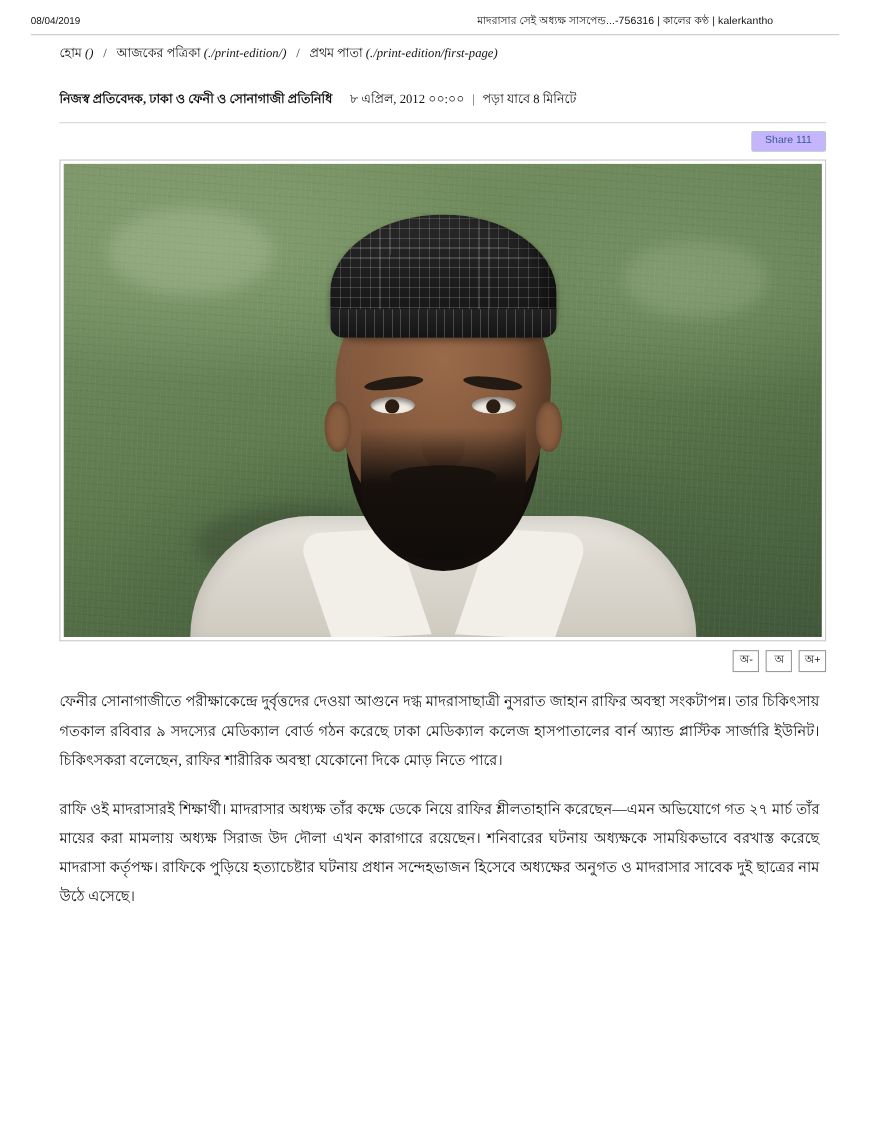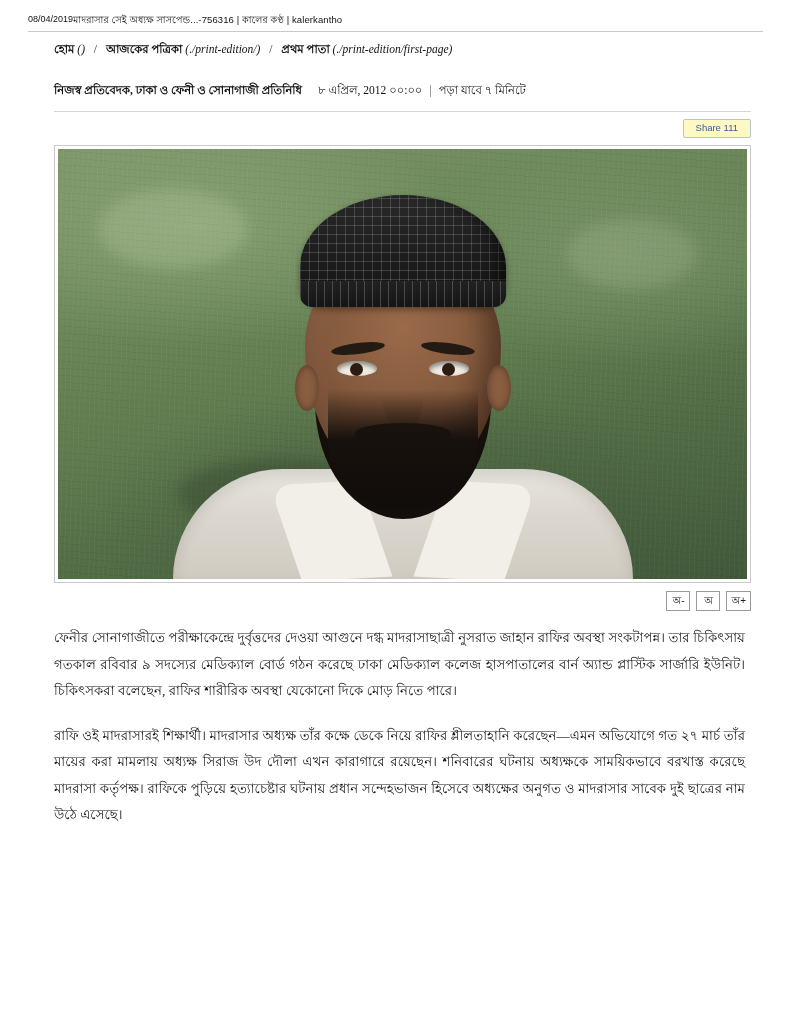--- a/index.html
+++ b/index.html
@@ -31,21 +31,21 @@
     justify-content: space-between;
     font-family: "Liberation Sans", "DejaVu Sans", sans-serif;
     font-size: 9px;
     color: #111;
     padding: 14px 28px 0 28px;
     line-height: 1.2;
   }
   .print-header .ph-date { white-space: nowrap; }
   .print-header .ph-center {
     flex: 1;
-    text-align: left;
+    text-align: right;
     font-size: 9.5px;
     letter-spacing: 0.1px;
   }
   .print-header .ph-right { visibility: hidden; width: 60px; }
 
   .rule {
     border: 0;
     border-top: 1px solid #c9c9c9;
     margin: 6px 28px 0 28px;
   }
@@ -53,21 +53,20 @@
   
   .breadcrumb {
     padding: 9px 28px 0 54px;
     font-size: 11.5px;
     line-height: 1.4;
     color: #111;
   }
   .breadcrumb a {
     color: #111;
     text-decoration: none;
-    font-weight: bold;
   }
   .breadcrumb .crumb-url {
     font-family: "Liberation Serif", "DejaVu Serif", serif;
     font-style: italic;
   }
   .breadcrumb .sep { margin: 0 6px; color: #333; }
 
   
   .headline {
     padding: 6px 40px 0 54px;
@@ -101,21 +100,21 @@
   .share-row {
     position: relative;
     height: 22px;
     margin: 7px 40px 0 54px;
   }
   .share-btn {
     position: absolute;
     right: 0;
     top: 0;
     border: 1px solid #b9c4d2;
-    background: #fef9c3;
+    background: #c4b5fd;
     color: #3b5998;
     font-family: "Liberation Sans", "DejaVu Sans", sans-serif;
     font-size: 9.5px;
     padding: 3px 12px 3px 12px;
     border-radius: 2px;
     line-height: 1.1;
     cursor: pointer;
   }
 
   
@@ -382,21 +381,21 @@
     <span class="sep">/</span>
     <a href="#">প্রথম পাতা</a>
     <span class="crumb-url">(./print-edition/first-page)</span>
   </div>
 
 
   <div class="byline-row">
     <span class="byline">নিজস্ব প্রতিবেদক, ঢাকা ও ফেনী ও সোনাগাজী প্রতিনিধি</span>
     <span class="pubdate">৮ এপ্রিল, 2012 ০০:০০</span>
     <span class="divider">|</span>
-    <span class="readtime">পড়া যাবে ৭ মিনিটে</span>
+    <span class="readtime">পড়া যাবে 8 মিনিটে</span>
   </div>
 
   <hr class="hr-thin">
 
   <div class="share-row">
     <div class="share-btn">
       <span>Share</span>
       <span>111</span>
     </div>
   </div>

